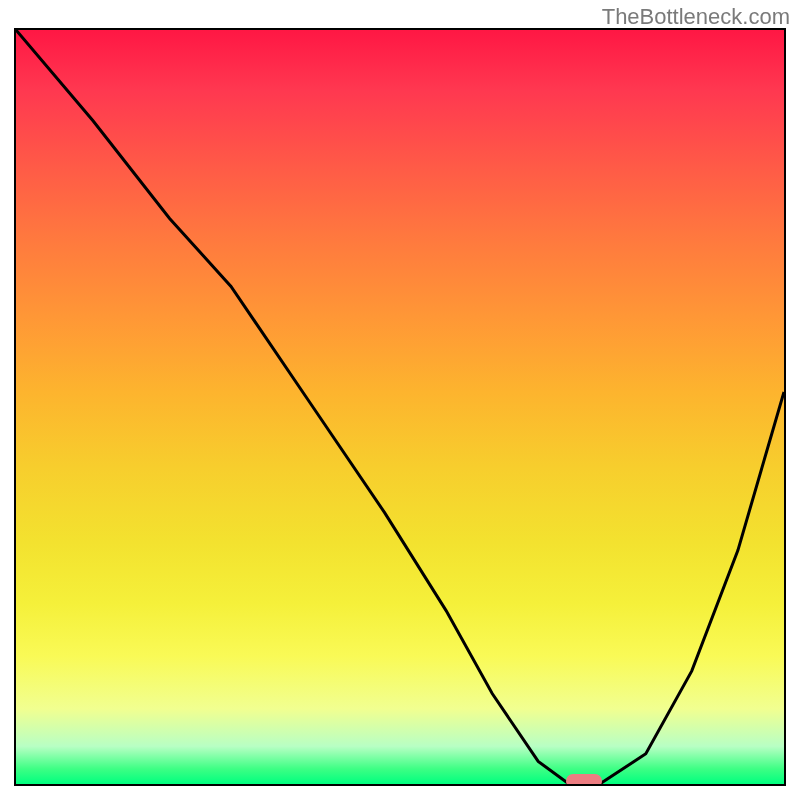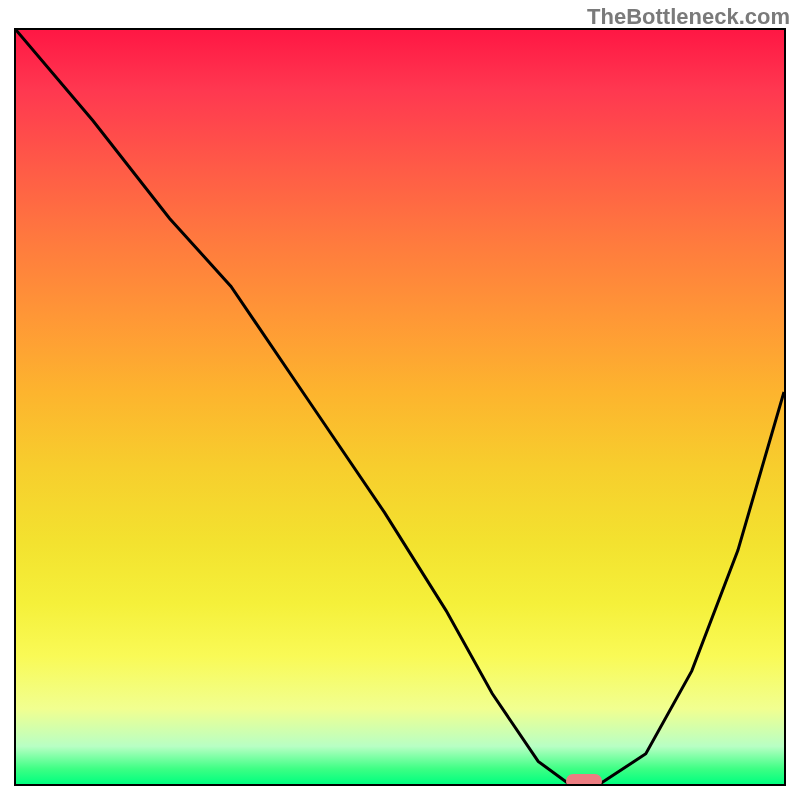--- a/index.html
+++ b/index.html
@@ -12,21 +12,21 @@
     width: 800px;
     height: 800px;
     position: relative;
   }
   .watermark {
     position: absolute;
     top: 4px;
     right: 10px;
     font-size: 22px;
     color: #7a7a7a;
-    font-weight: 700;
+    font-weight: 400;
     z-index: 10;
   }
   .frame {
     position: absolute;
     left: 14px;
     top: 28px;
     width: 772px;
     height: 758px;
     border: 2px solid #000;
     box-sizing: border-box;

